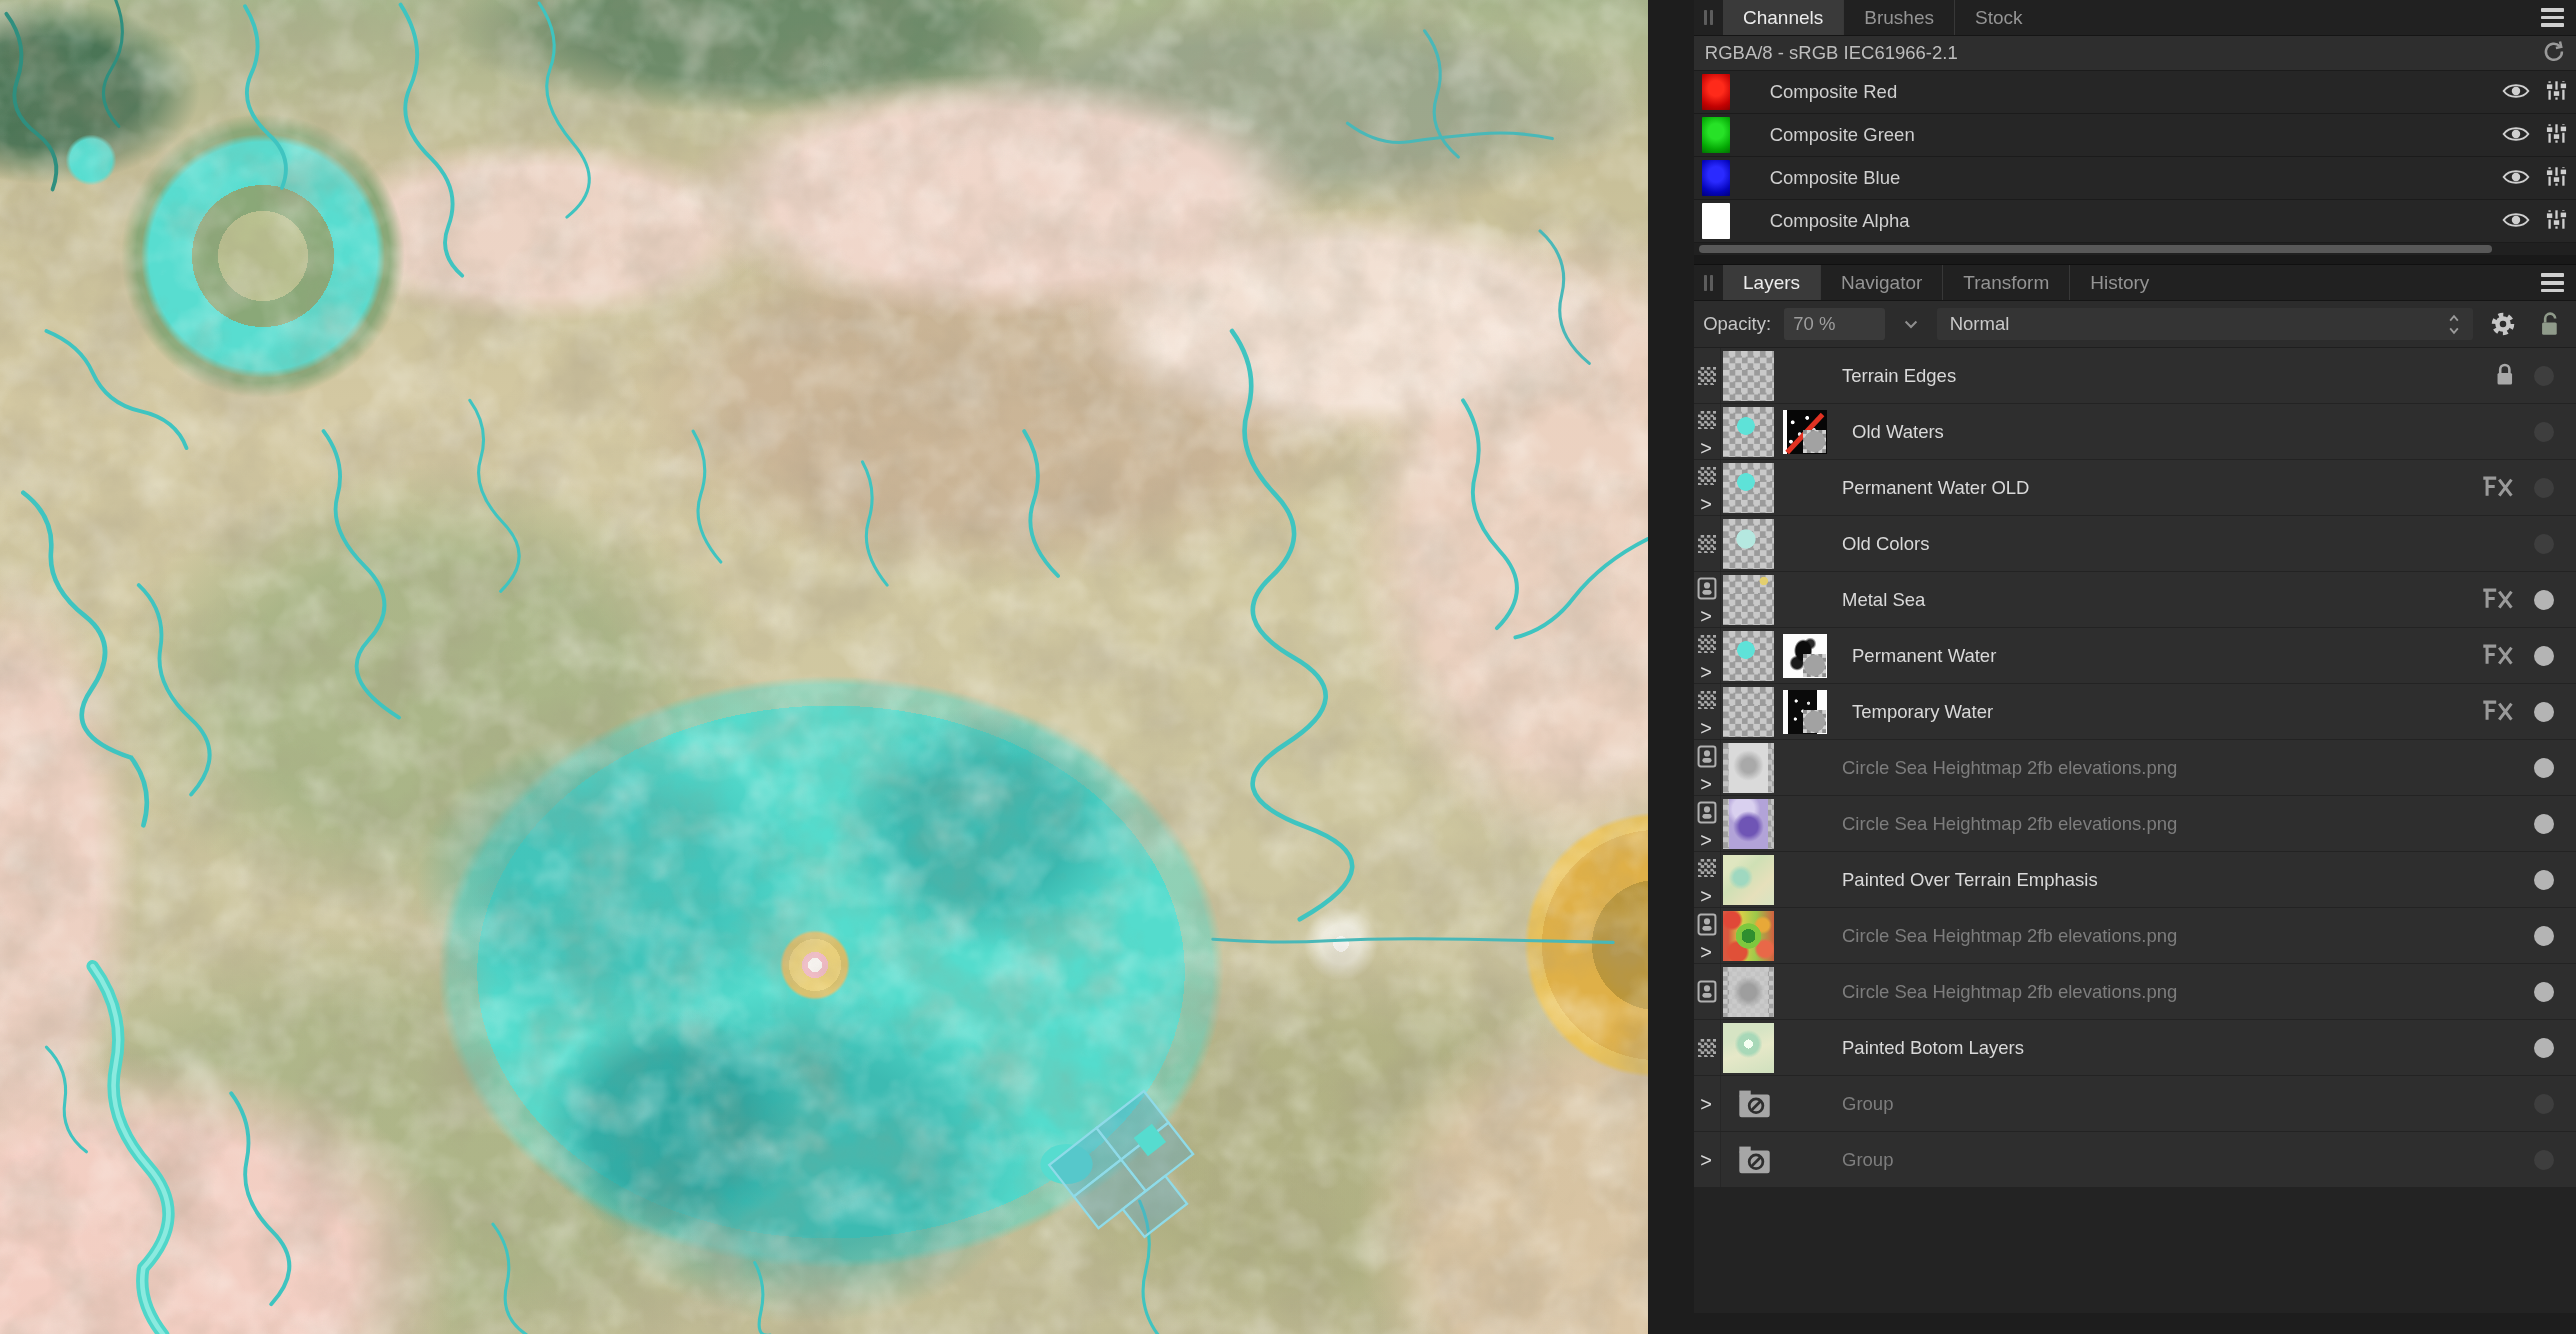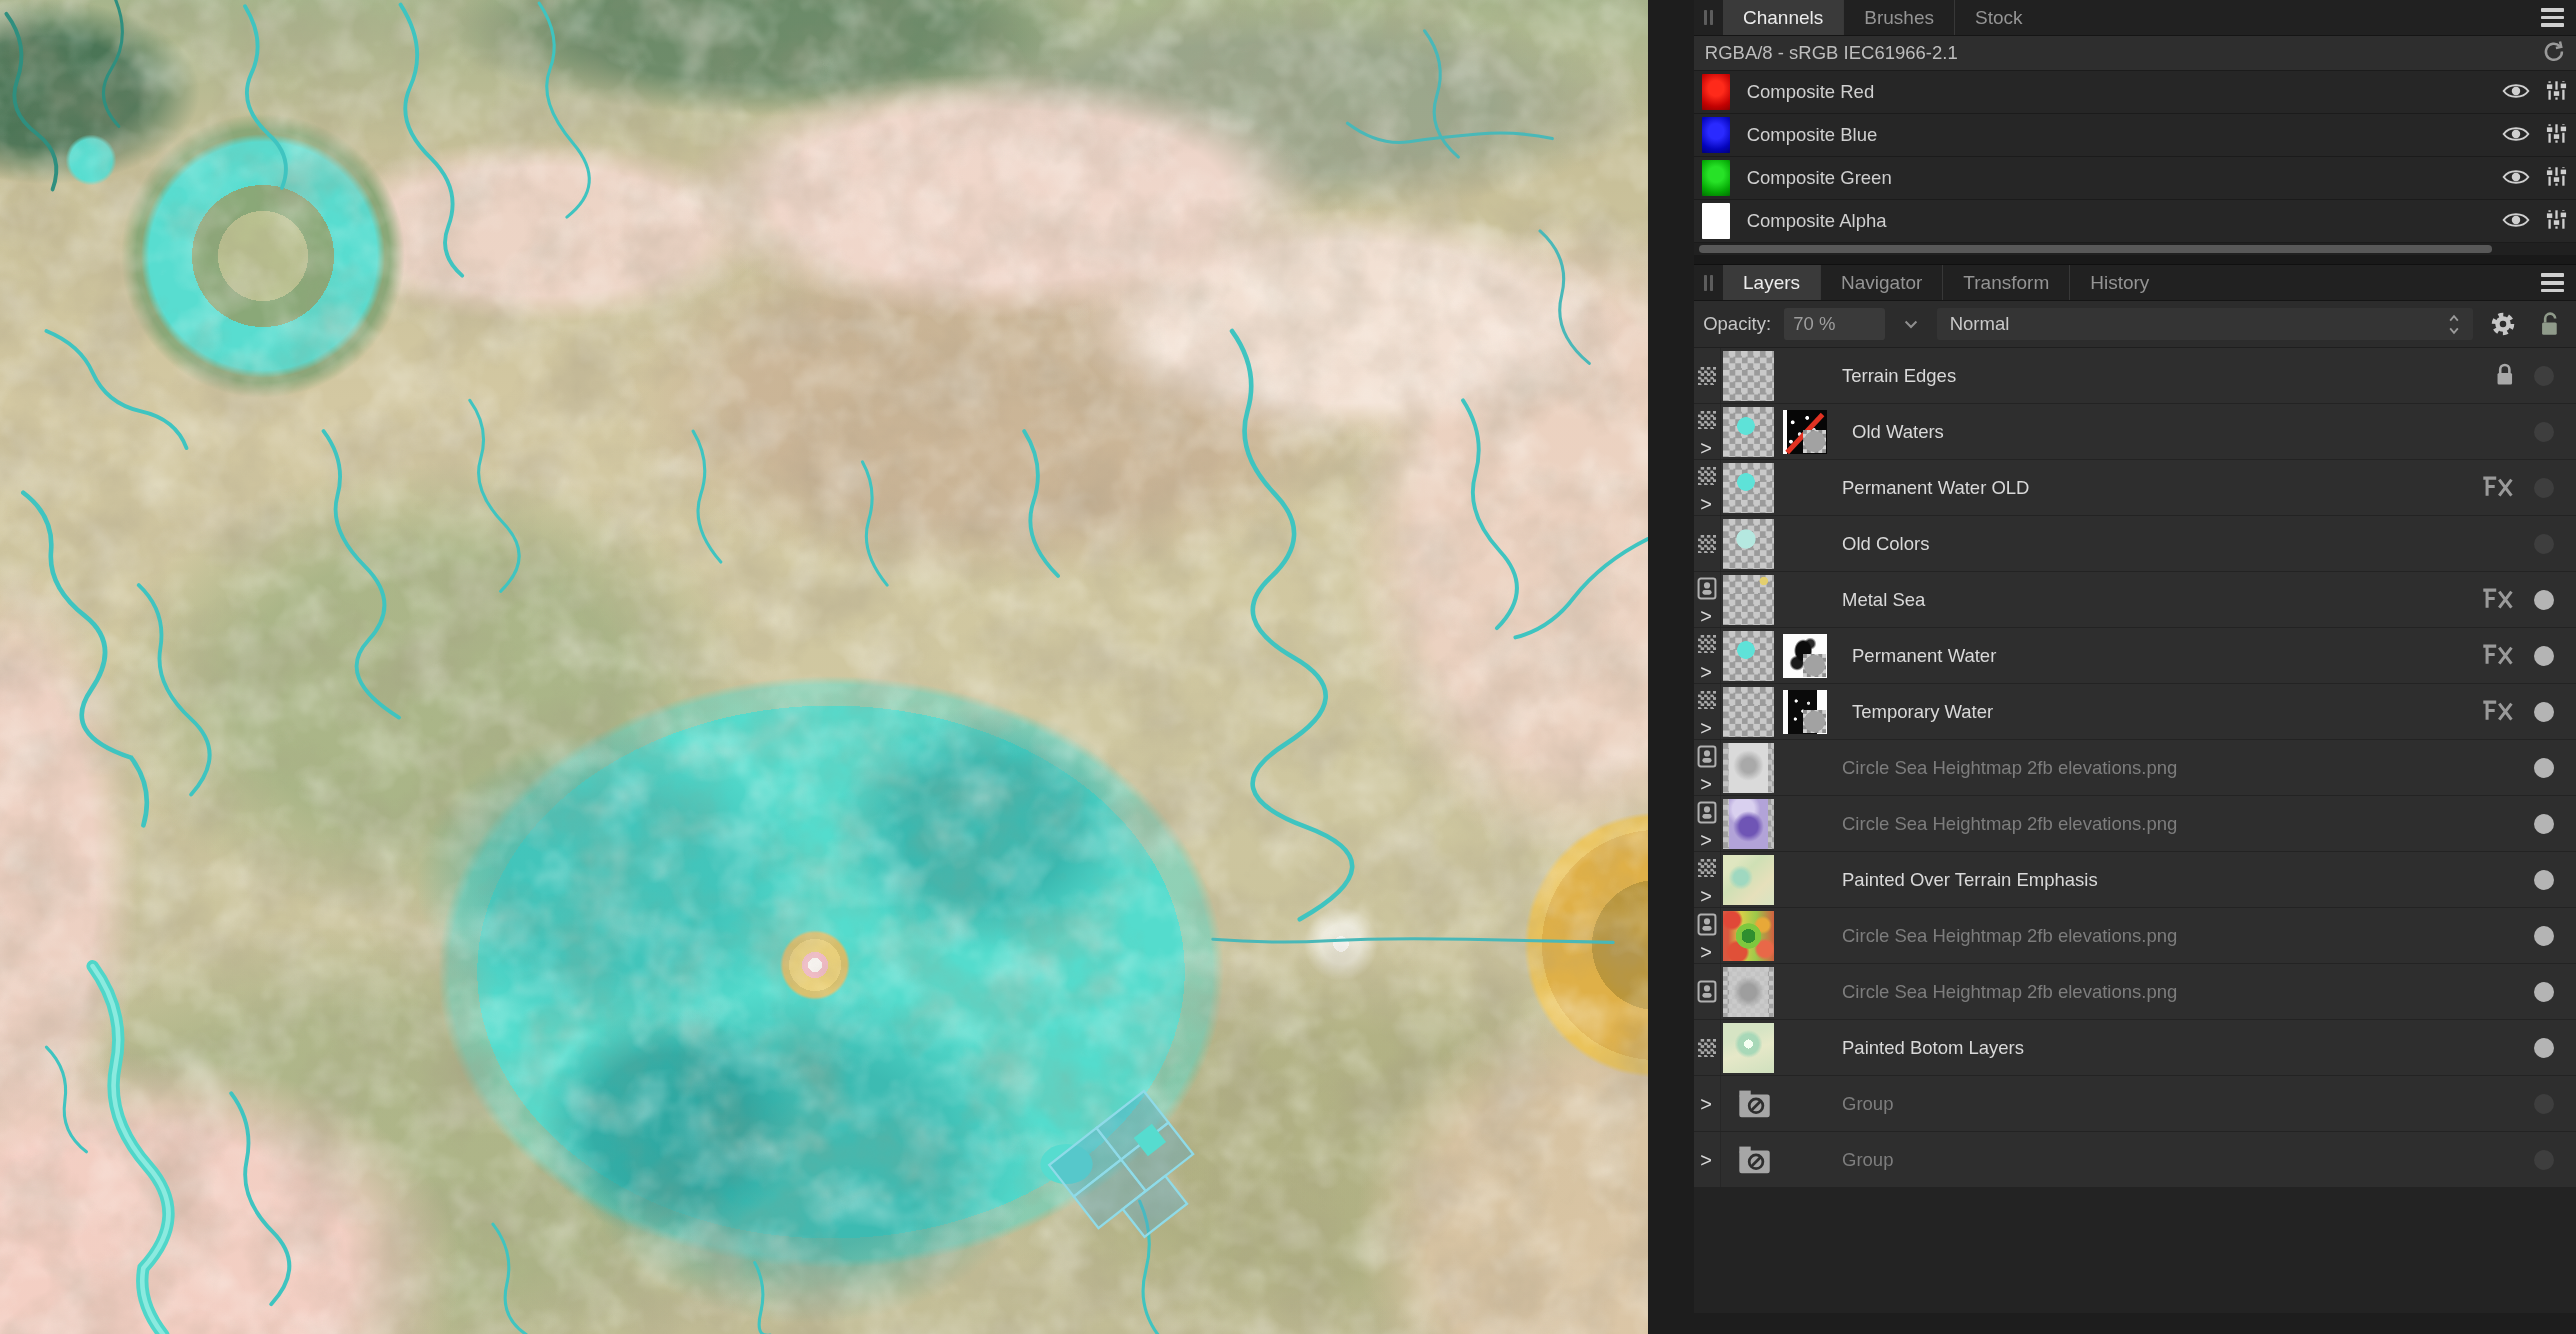--- a/index.html
+++ b/index.html
@@ -53,21 +53,21 @@
   .info-row{height:34px;background:#2e2e2e;border-bottom:1.5px solid #1c1c1c;display:flex;align-items:center;padding:0 10.8px;}
   .info-row .txt{font-size:18.5px;color:#bdbdbd;}
   .reset-icon{margin-left:auto;}
 
   .channel-row{height:42px;background:#262626;border-bottom:1.5px solid #1b1b1b;display:flex;align-items:center;padding:0 7.7px;}
   .swatch{width:28px;height:36px;margin-right:17px;border-radius:0.8px;}
   .sw-red{background:radial-gradient(circle at 50% 40%,#ff2a1a 0 30%,#c40202 70%,#8e0000 100%);}
   .sw-green{background:radial-gradient(circle at 50% 40%,#27e227 0 30%,#04a804 70%,#027002 100%);}
   .sw-blue{background:radial-gradient(circle at 50% 40%,#2a2aff 0 30%,#0404bc 70%,#000078 100%);}
   .sw-white{background:#ffffff;}
-  .channel-label{font-size:18.5px;color:#cfcfcf;}
+  .channel-label{font-size:18.5px;color:#cfcfcf;margin-left:23px;}
   .channel-icons{margin-left:auto;display:flex;align-items:center;gap:15.4px;}
 
   .scrollrow{height:12.3px;background:#202020;display:flex;align-items:center;padding:0 4.6px;}
   .scroll-thumb{height:7.7px;width:793px;background:#585858;border-radius:3.8px;}
   .section-gap{height:9.2px;background:#191919;border-bottom:1.5px solid #101010;}
 
   .opacity-row{height:46px;background:#2c2c2c;border-bottom:1.5px solid #1f1f1f;display:flex;align-items:center;padding:0 9.2px;gap:13px;}
   .op-label{font-size:18.5px;color:#c6c6c6;}
   .op-value{width:83px;height:32px;background:#3a3a3a;border-radius:3.1px;color:#9e9e9e;font-size:18.5px;display:flex;align-items:center;padding:0 9.2px;}
   .op-chevron{width:26px;height:32px;display:flex;align-items:center;justify-content:center;}
@@ -263,43 +263,43 @@
                 <line x1="15" y1="3" x2="15" y2="14" stroke="#cfcfcf" stroke-width="3"></line>
                 <line x1="15" y1="24" x2="15" y2="27" stroke="#cfcfcf" stroke-width="3"></line>
                 <rect x="11.5" y="16" width="7" height="6" fill="#cfcfcf"></rect>
                 <line x1="24" y1="3" x2="24" y2="4" stroke="#cfcfcf" stroke-width="3"></line>
                 <line x1="24" y1="14" x2="24" y2="27" stroke="#cfcfcf" stroke-width="3"></line>
                 <rect x="20.5" y="6" width="7" height="6" fill="#cfcfcf"></rect>
               </svg></span>
           </span>
         </div>
         <div class="channel-row">
-          <span class="swatch sw-blue"></span>
-          <span class="channel-label">Composite Blue</span>
+          <span class="swatch sw-green"></span>
+          <span class="channel-label">Composite Green</span>
           <span class="channel-icons">
             <span><svg width="28" height="20" viewBox="0 0 36 26">
                 <path d="M2 13 C9 3 27 3 34 13 C27 23 9 23 2 13 Z" fill="none" stroke="#cfcfcf" stroke-width="2.6"></path>
                 <circle cx="18" cy="13" r="5.5" fill="#cfcfcf"></circle>
               </svg></span>
             <span><svg width="23" height="23" viewBox="0 0 30 30">
                 <line x1="6" y1="3" x2="6" y2="5" stroke="#cfcfcf" stroke-width="3"></line>
                 <line x1="6" y1="15" x2="6" y2="27" stroke="#cfcfcf" stroke-width="3"></line>
                 <rect x="2.5" y="7" width="7" height="6" fill="#cfcfcf"></rect>
                 <line x1="15" y1="3" x2="15" y2="14" stroke="#cfcfcf" stroke-width="3"></line>
                 <line x1="15" y1="24" x2="15" y2="27" stroke="#cfcfcf" stroke-width="3"></line>
                 <rect x="11.5" y="16" width="7" height="6" fill="#cfcfcf"></rect>
                 <line x1="24" y1="3" x2="24" y2="4" stroke="#cfcfcf" stroke-width="3"></line>
                 <line x1="24" y1="14" x2="24" y2="27" stroke="#cfcfcf" stroke-width="3"></line>
                 <rect x="20.5" y="6" width="7" height="6" fill="#cfcfcf"></rect>
               </svg></span>
           </span>
         </div>
         <div class="channel-row">
-          <span class="swatch sw-green"></span>
-          <span class="channel-label">Composite Green</span>
+          <span class="swatch sw-blue"></span>
+          <span class="channel-label">Composite Blue</span>
           <span class="channel-icons">
             <span><svg width="28" height="20" viewBox="0 0 36 26">
                 <path d="M2 13 C9 3 27 3 34 13 C27 23 9 23 2 13 Z" fill="none" stroke="#cfcfcf" stroke-width="2.6"></path>
                 <circle cx="18" cy="13" r="5.5" fill="#cfcfcf"></circle>
               </svg></span>
             <span><svg width="23" height="23" viewBox="0 0 30 30">
                 <line x1="6" y1="3" x2="6" y2="5" stroke="#cfcfcf" stroke-width="3"></line>
                 <line x1="6" y1="15" x2="6" y2="27" stroke="#cfcfcf" stroke-width="3"></line>
                 <rect x="2.5" y="7" width="7" height="6" fill="#cfcfcf"></rect>
                 <line x1="15" y1="3" x2="15" y2="14" stroke="#cfcfcf" stroke-width="3"></line>

